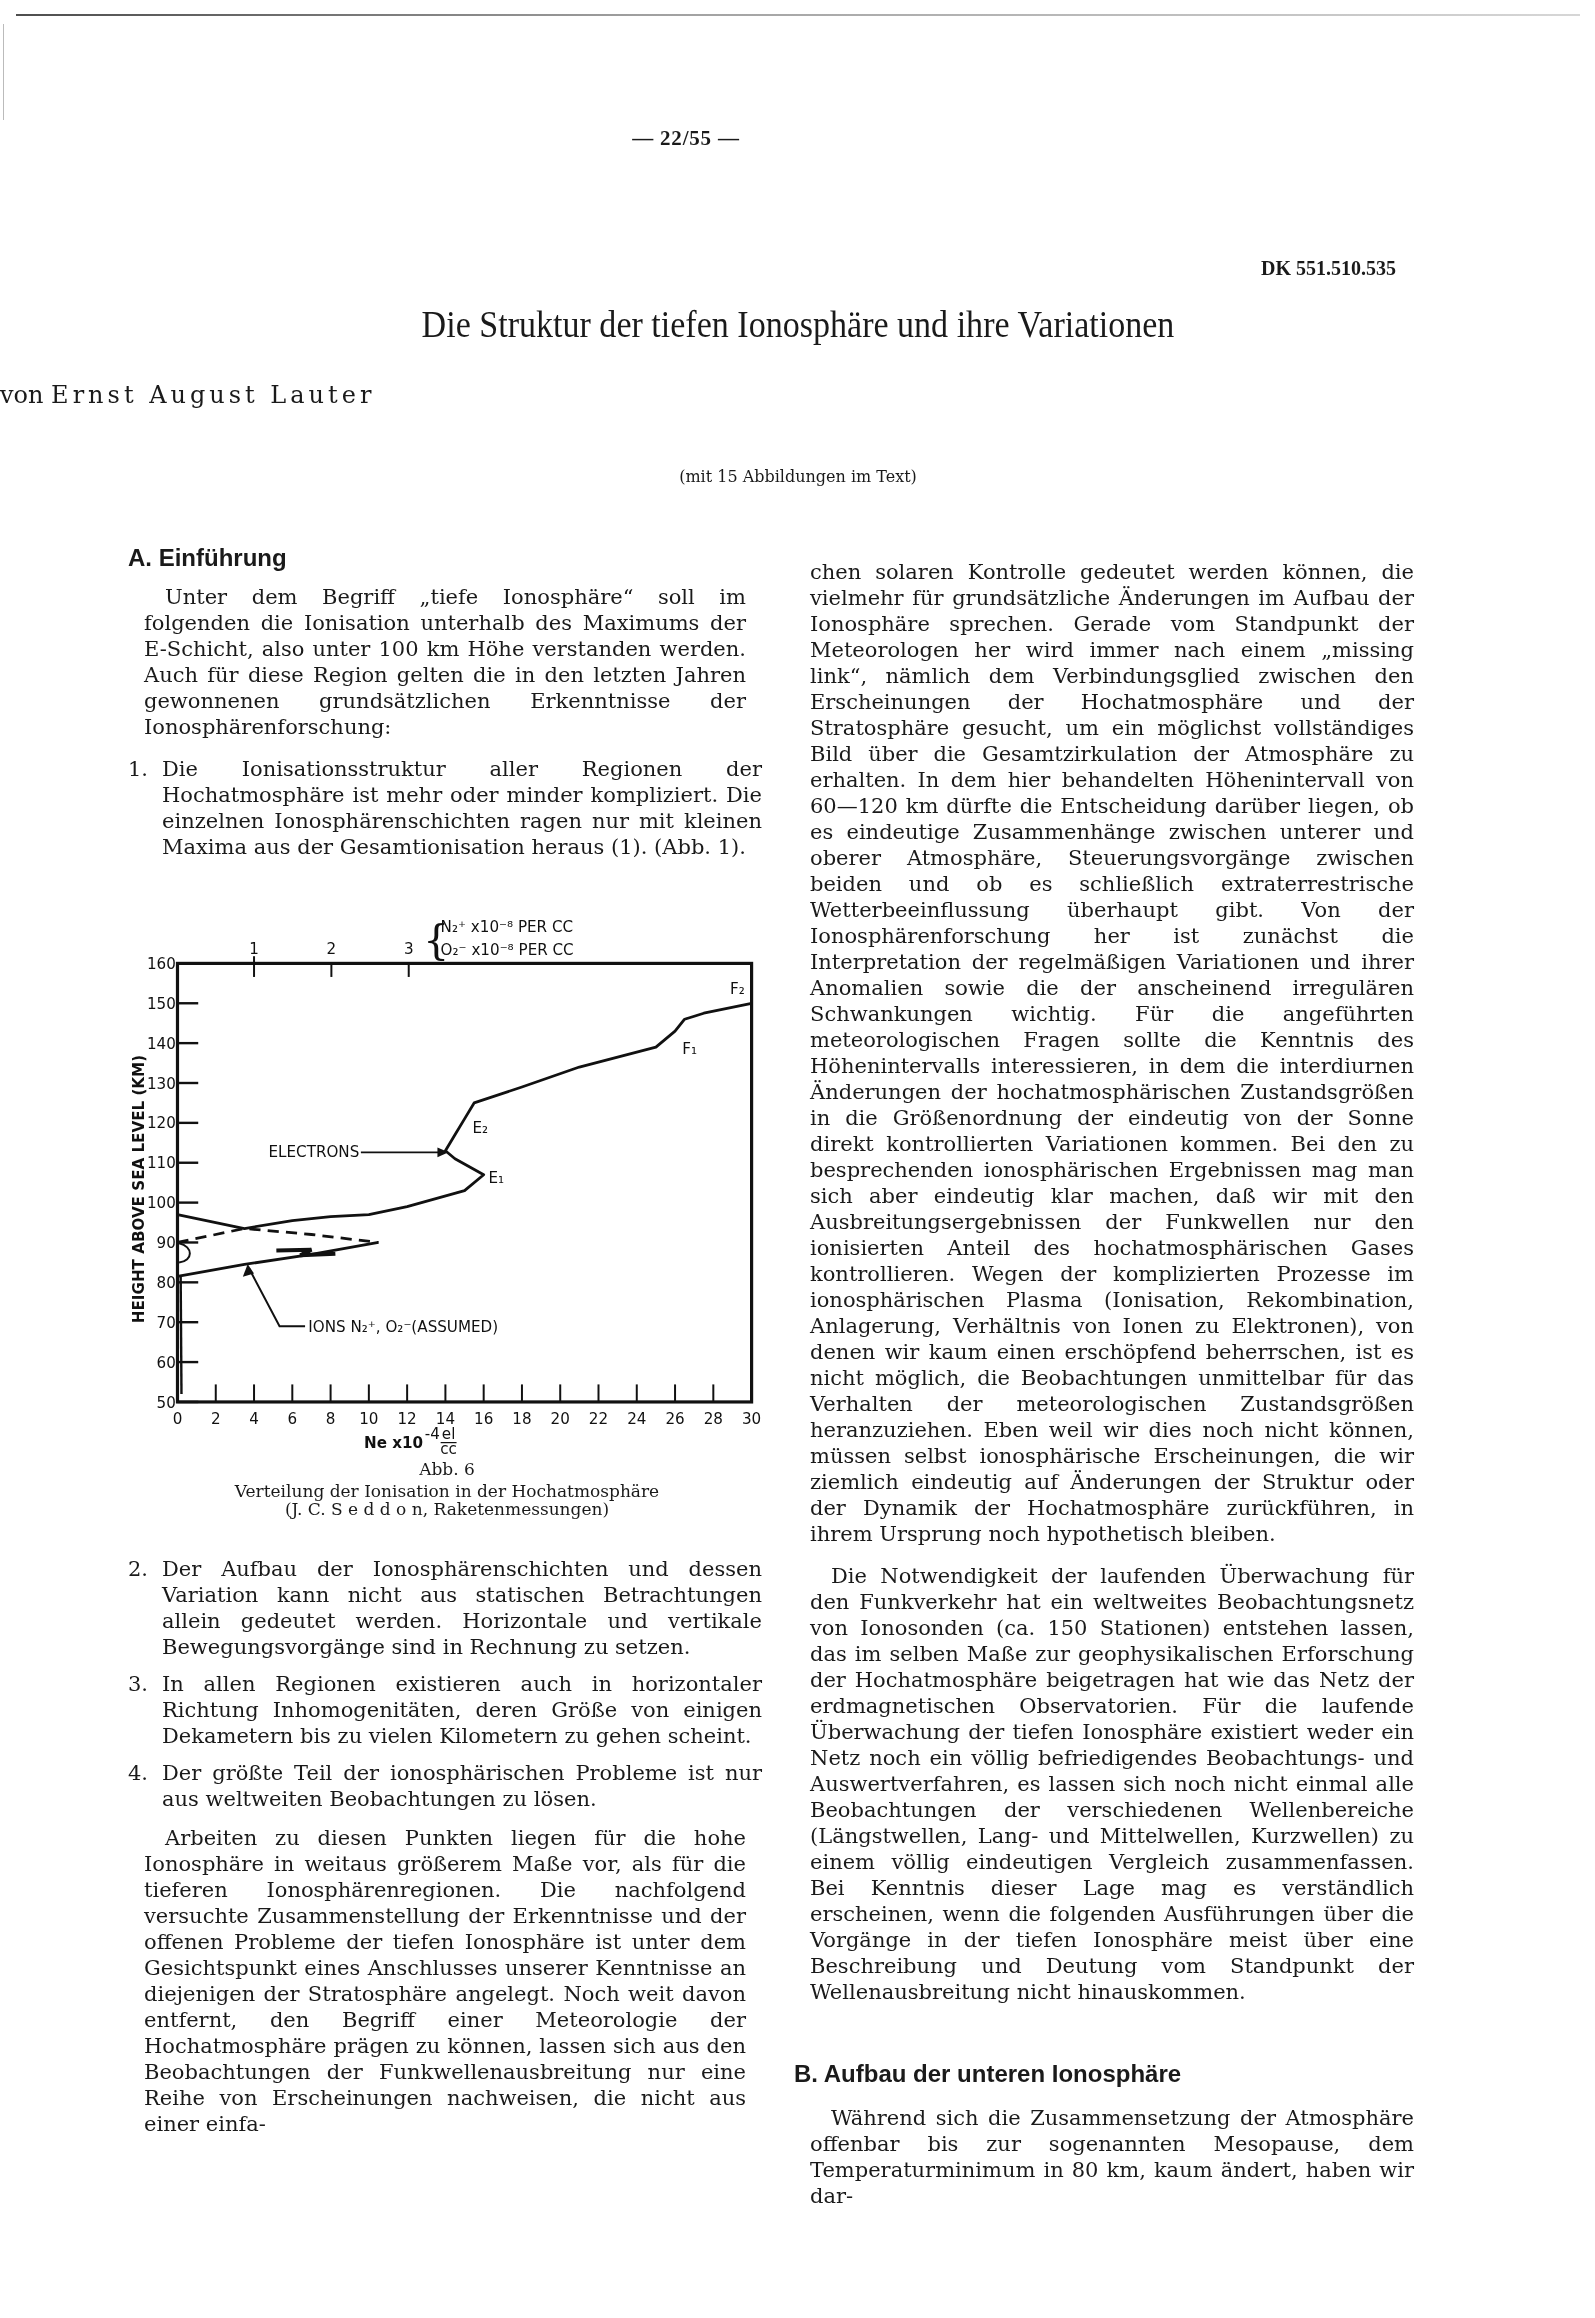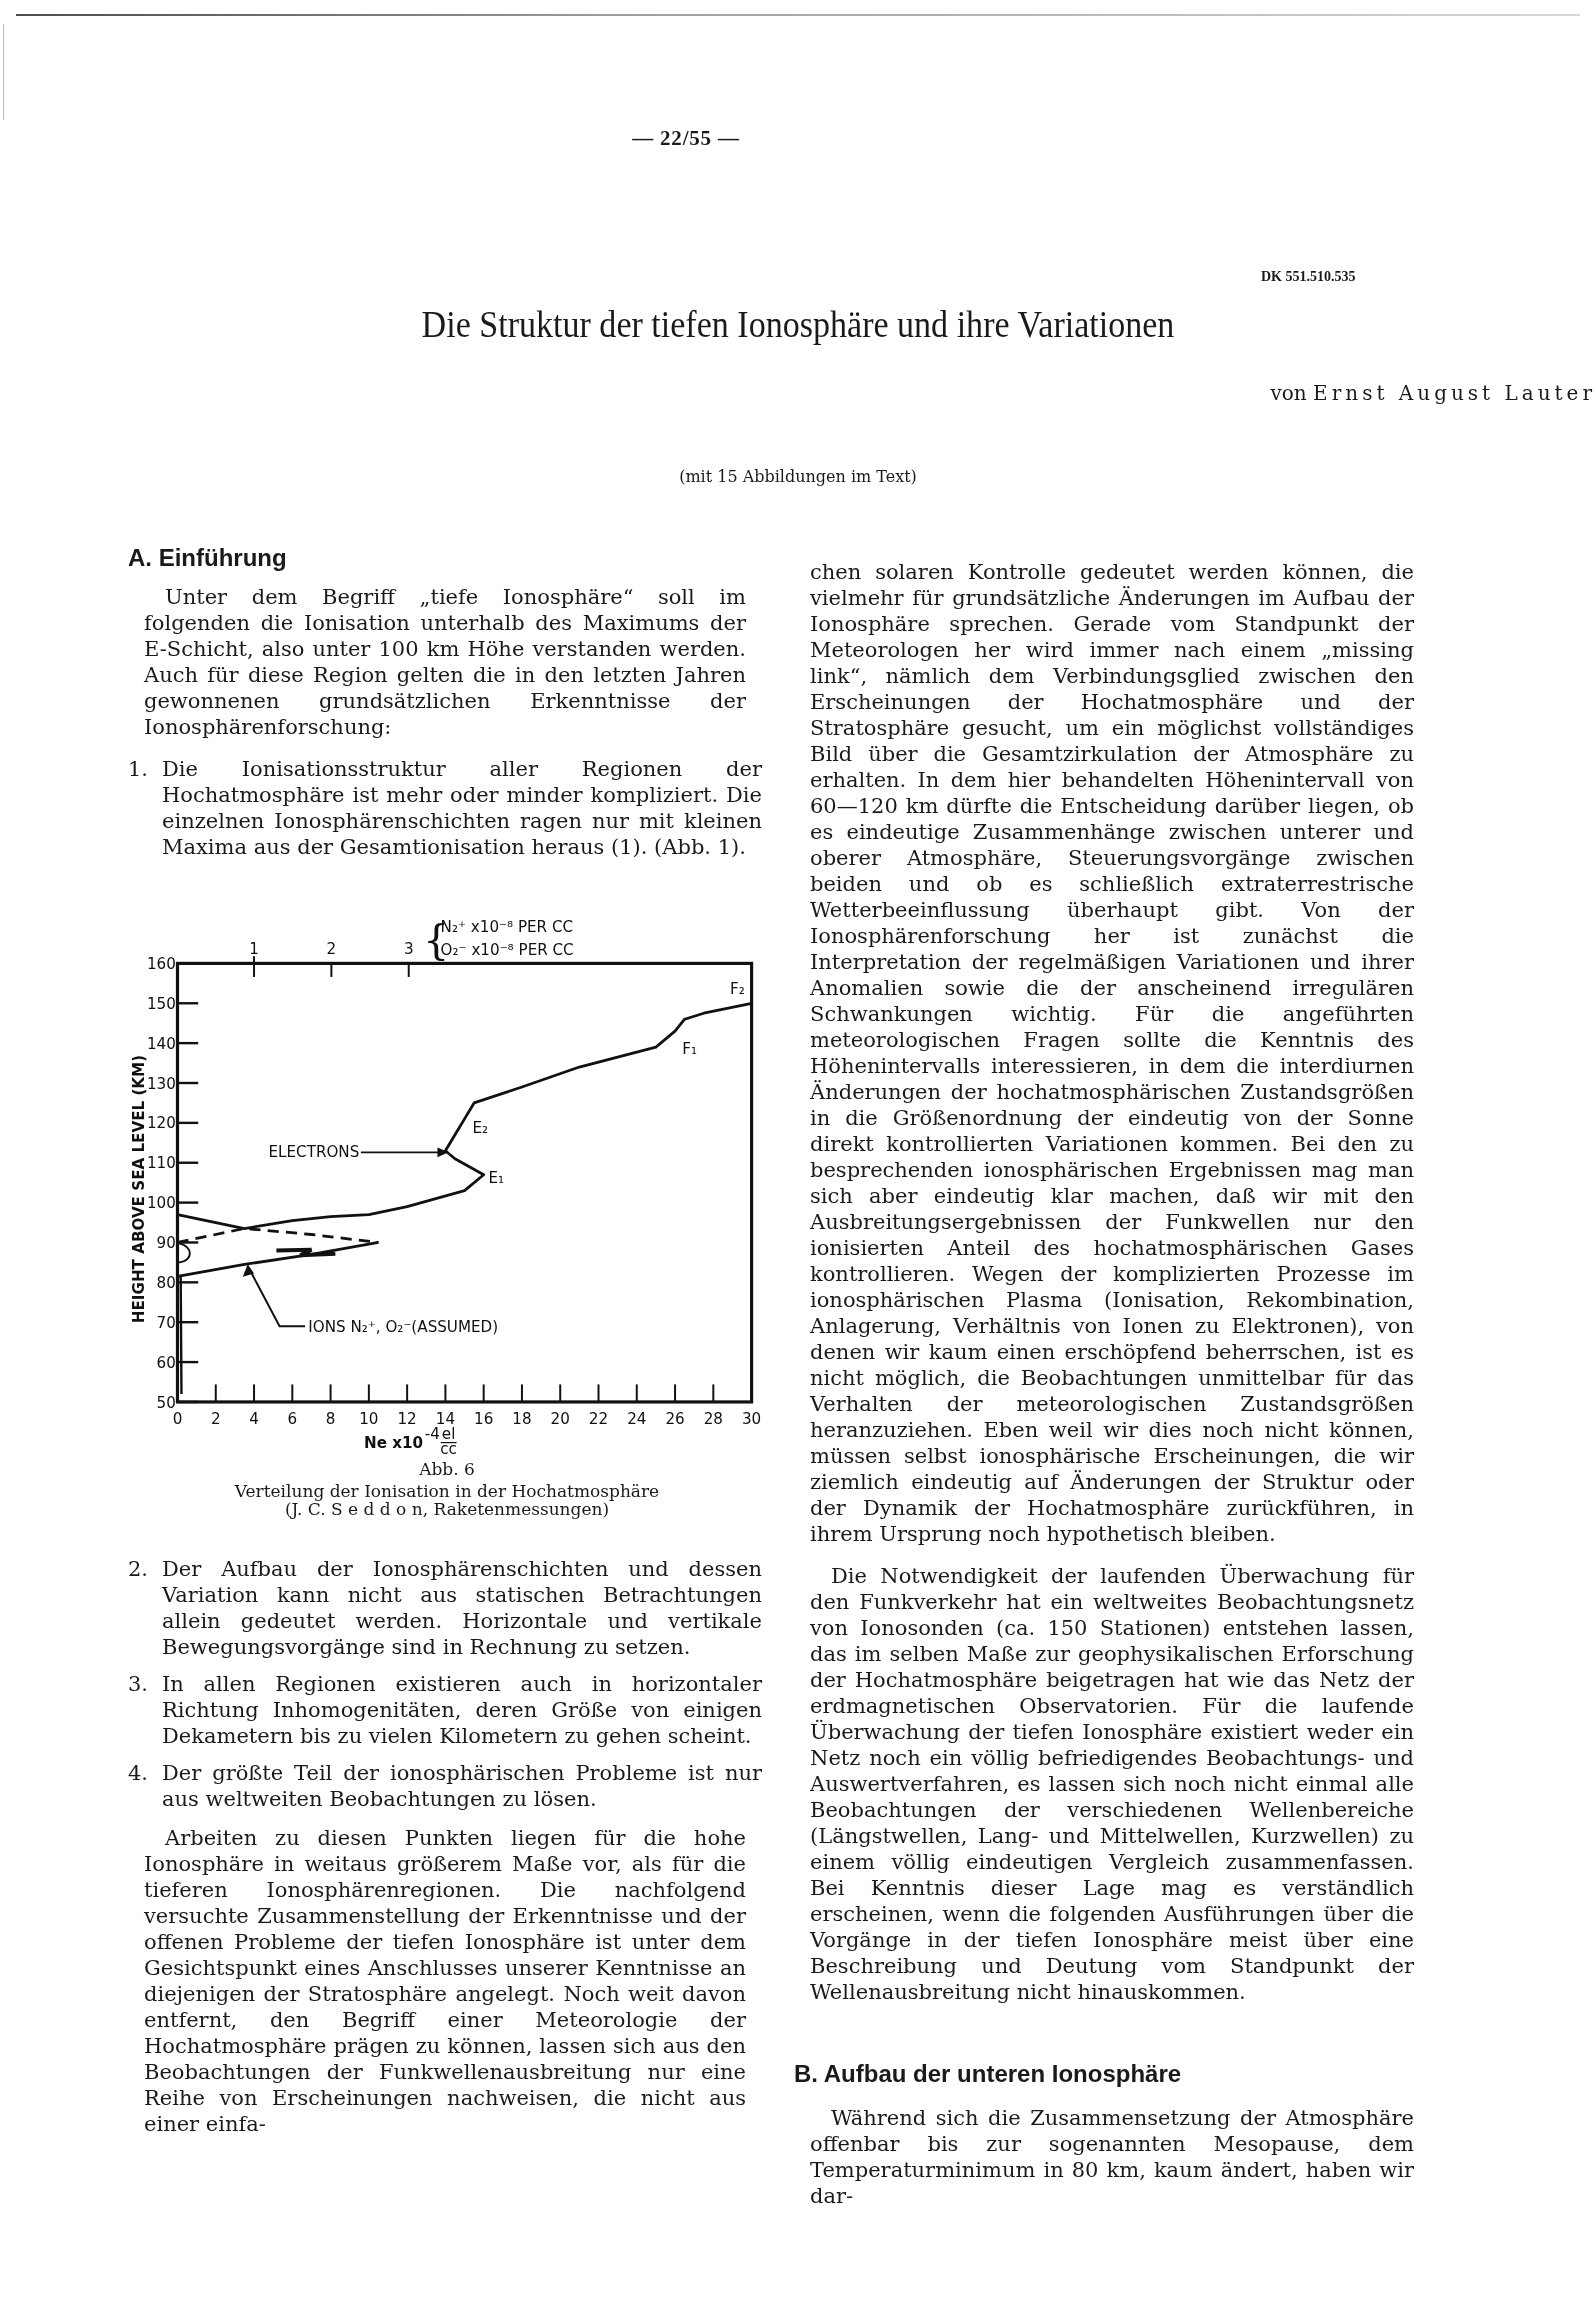--- a/index.html
+++ b/index.html
@@ -4,25 +4,25 @@
 <style>
   html, body { margin: 0; padding: 0; background: #ffffff; }
   body { width: 1596px; height: 2319px; position: relative; overflow: hidden;
          font-family: "DejaVu Serif", "Liberation Serif", serif; color: #1a1a1a; }
   .scanline { position: absolute; left: 16px; top: 14.4px; width: 1564px; height: 1.6px;
               background: linear-gradient(90deg, #222 0%, #444 15%, #888 40%, #aaa 70%, #ccc 100%); opacity: .8; }
   .scanedge { position: absolute; left: 3.2px; top: 24px; width: 0.8px; height: 96px; background: #bbb; }
   .pagenum { position: absolute; top: 126px; left: 0; width: 1372px; text-align: center;
              font-family: "Liberation Serif", serif; font-weight: bold; font-size: 21px; letter-spacing: 0.8px; }
   .dk { position: absolute; top: 257px; left: 1261px; font-family: "Liberation Serif", serif;
-        font-size: 14px; font-weight: bold; margin-top: 12px; }
+        font-size: 20px; font-weight: bold; }
   .title { position: absolute; top: 303px; left: 0; width: 1596px; text-align: center;
            font-family: "Liberation Serif", serif; font-size: 37px; transform: scaleX(0.92); }
-  .author { position: absolute; top: 381px; left: 0; width: 1596px; text-align: right;
-            font-family: "DejaVu Serif", serif; font-size: 20px; }
+  .author { position: absolute; top: 381px; left: 0; width: 1596px; text-align: left;
+            font-family: "DejaVu Serif", serif; font-size: 24px; }
   .author .name { letter-spacing: 4px; }
   .subtitle { position: absolute; top: 443px; left: 0; width: 1596px; text-align: center;
               font-family: "DejaVu Serif", serif; font-size: 16px; margin-top: 24px; }
 
   .col { position: absolute; font-family: "DejaVu Serif", serif; font-size: 21px; line-height: 26px; }
   .col p { margin: 16px; text-align: justify; text-align-last: auto; hyphens: manual; }
   .col .indent { text-indent: 21px; }
   .left { left: 128px; width: 634px; }
   .right { left: 794px; width: 636px; }
   h2.sec { font-family: Liberation Sans, sans-serif; font-weight: bold; font-size: 24px; margin: 0; }

